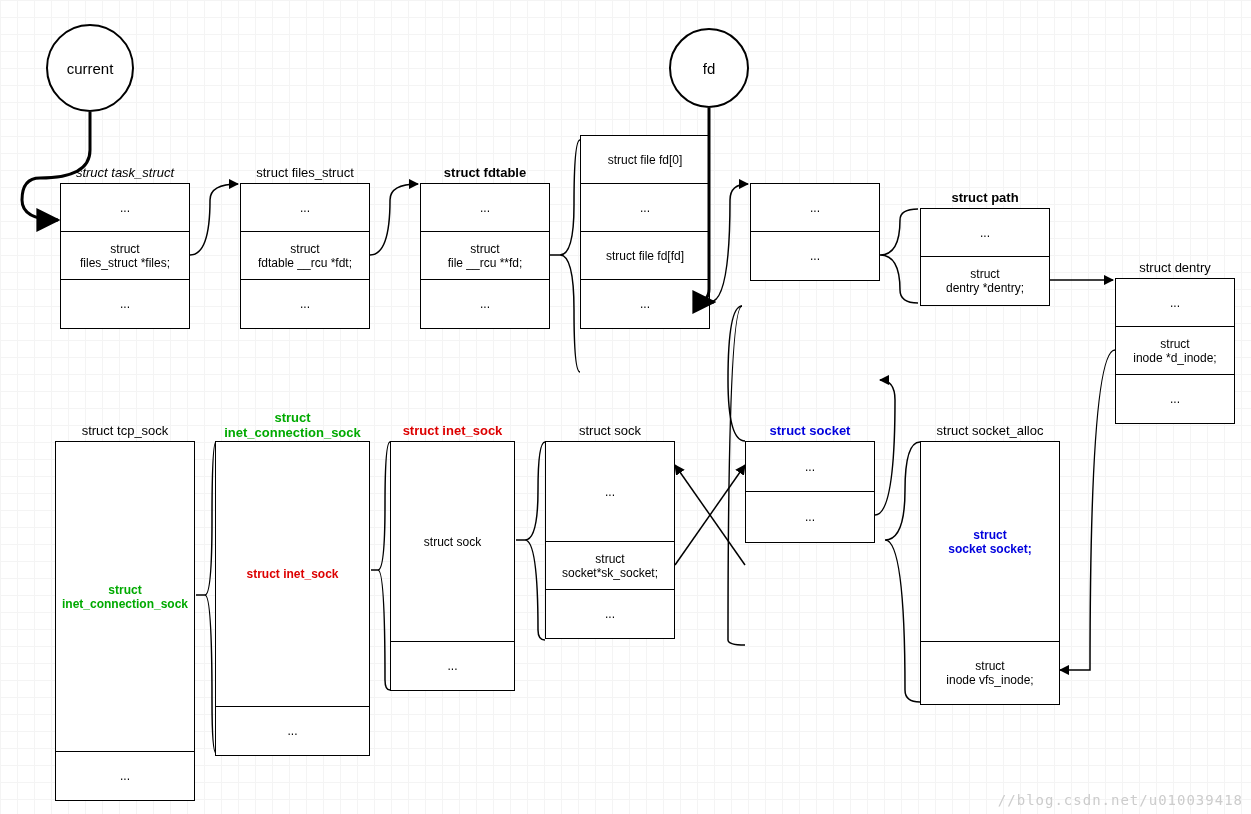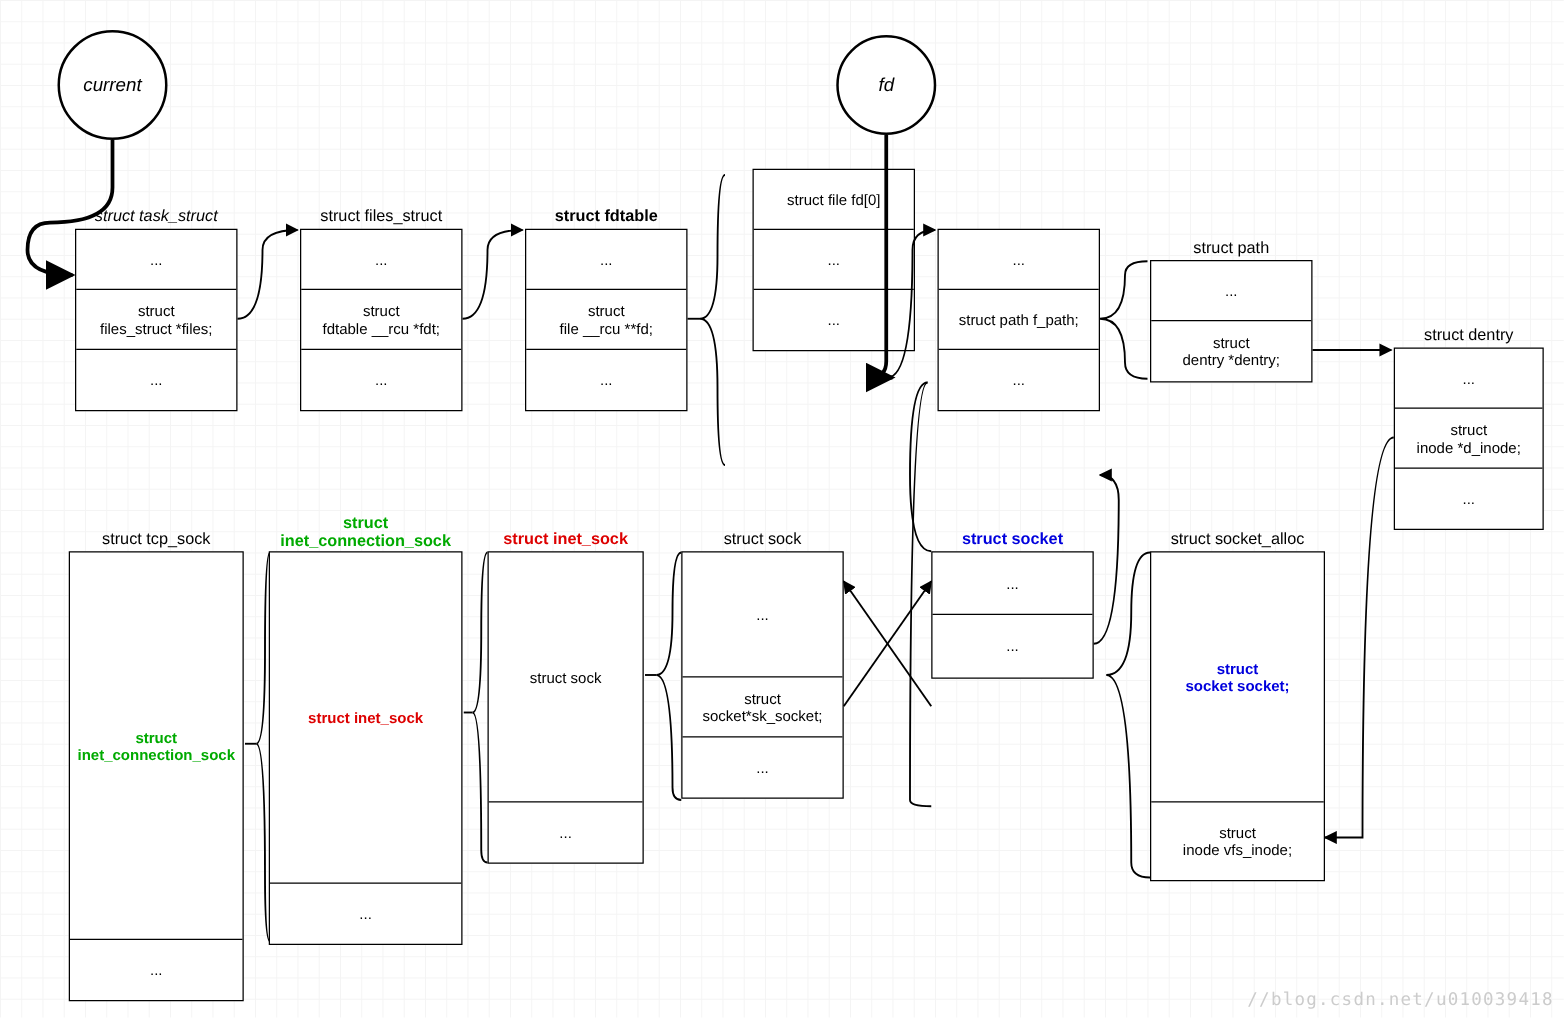--- a/index.html
+++ b/index.html
@@ -11,21 +11,21 @@
     background-image:
       linear-gradient(#f4f4f4 1px,transparent 1px),
       linear-gradient(90deg,#f4f4f4 1px,transparent 1px);
     background-size:17px 17px;
     width:1251px;height:814px;position:relative;overflow:hidden;
   }
   .title{position:absolute;text-align:center;font-size:13px;}
   .box{position:absolute;border:1.5px solid #000;background:#fff;box-sizing:border-box;}
   .row{border-bottom:1.5px solid #000;display:flex;align-items:center;justify-content:center;text-align:center;padding:2px;box-sizing:border-box;}
   .row:last-child{border-bottom:none;}
-  .circle{position:absolute;border:2px solid #000;border-radius:50%;background:#fff;display:flex;align-items:center;justify-content:center;font-size:15px;box-sizing:border-box;font-style:italic;}
+  .circle{position:absolute;border:2px solid #000;border-radius:50%;background:#fff;display:flex;align-items:center;justify-content:center;font-size:15px;box-sizing:border-box;}
   .green{color:#0a0;font-weight:bold;}
   .red{color:#d00;font-weight:bold;}
   .blue{color:#00d;font-weight:bold;}
   .watermark{position:absolute;right:8px;bottom:6px;color:#ccc;font-family:monospace;font-size:14px;letter-spacing:1px;}
   svg{position:absolute;top:0;left:0;pointer-events:none;}
 </style>
 </head>
 <body>
 
 <div class="circle" style="left:46px;top:24px;width:88px;height:88px;">
@@ -52,34 +52,34 @@
 </div>
 
 <div class="title" style="left:420px;top:165px;width:130px;font-weight:bold;">struct fdtable</div>
 <div class="box" style="left:420px;top:183px;width:130px;">
   <div class="row" style="height:48px">...</div>
   <div class="row" style="height:48px;white-space:pre-line">struct
 file __rcu **fd;</div>
   <div class="row" style="height:48px">...</div>
 </div>
 
-<div class="box" style="left:580px;top:135px;width:130px;margin-left:22px;">
+<div class="box" style="left:580px;top:135px;width:130px;">
   <div class="row" style="height:48px">struct file fd[0]</div>
   <div class="row" style="height:48px">...</div>
+  <div class="row" style="height:48px">struct file fd[fd]</div>
   <div class="row" style="height:48px">...</div>
 </div>
 
 <div class="title" style="left:750px;top:182px;width:130px;font-family:Liberation Serif, serif;">struct file</div>
 <div class="box" style="left:750px;top:183px;width:130px;">
   <div class="row" style="height:48px">...</div>
-  <div class="row" style="height:48px">struct path f_path;</div>
   <div class="row" style="height:48px">...</div>
 </div>
 
-<div class="title" style="left:920px;top:190px;width:130px;">struct path</div>
+<div class="title" style="left:920px;top:190px;width:130px;font-weight:bold;">struct path</div>
 <div class="box" style="left:920px;top:208px;width:130px;">
   <div class="row" style="height:48px">...</div>
   <div class="row" style="height:48px;white-space:pre-line">struct
 dentry *dentry;</div>
 </div>
 
 <div class="title" style="left:1115px;top:260px;width:120px;">struct dentry</div>
 <div class="box" style="left:1115px;top:278px;width:120px;">
   <div class="row" style="height:48px">...</div>
   <div class="row" style="height:48px;white-space:pre-line">struct

